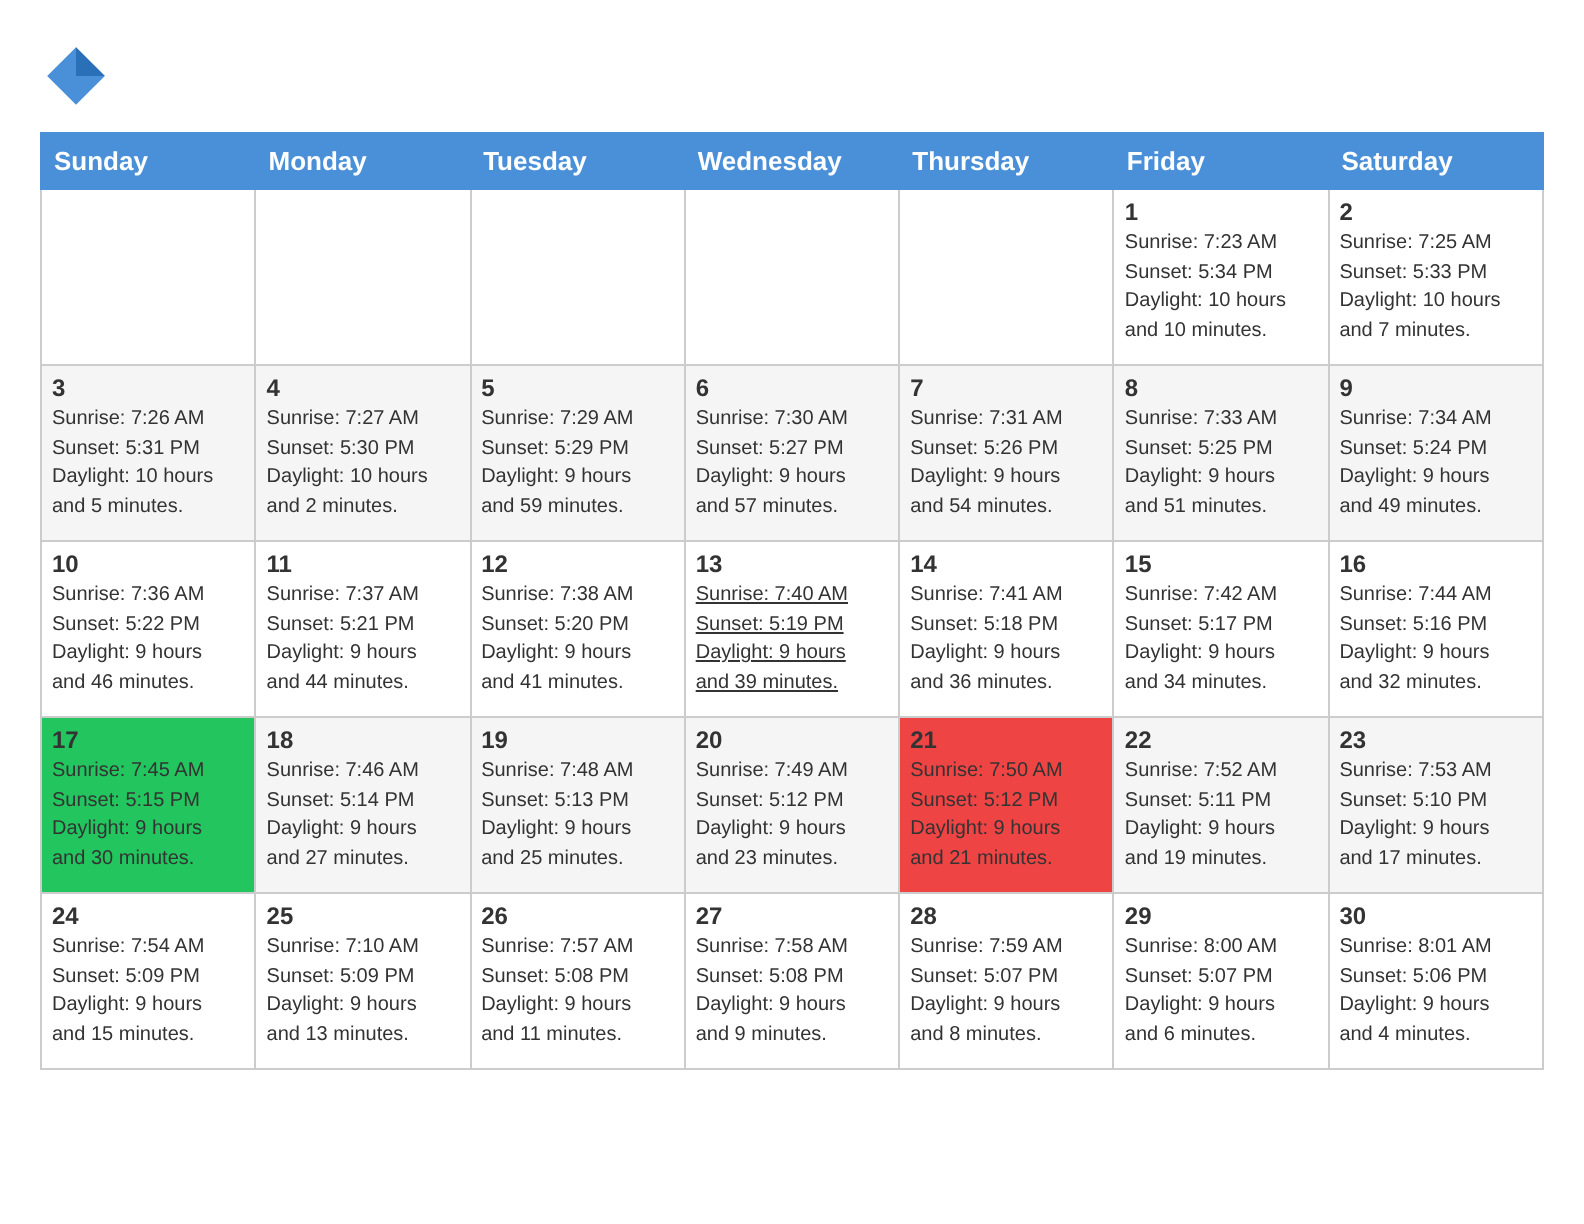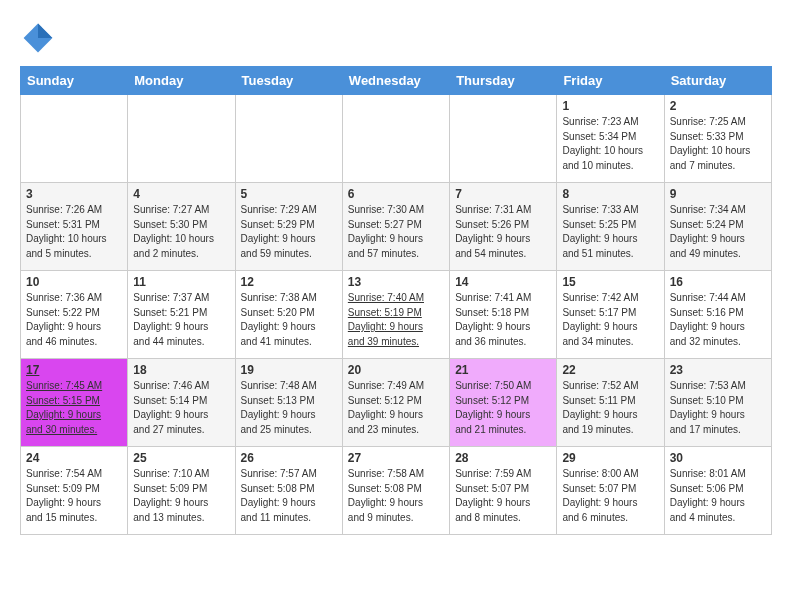--- a/index.html
+++ b/index.html
@@ -241,21 +241,21 @@
         </td>
         <td>
           <div class="day-num">16</div>
           <div class="day-info" style="white-space: pre-line;">Sunrise: 7:44 AM
 Sunset: 5:16 PM
 Daylight: 9 hours
 and 32 minutes.</div>
         </td>
       </tr>
       <tr>
-        <td style="background: #d946ef; text-decoration: underline;">
+        <td style="background: #22c55e;">
           <div class="day-num">17</div>
           <div class="day-info" style="white-space: pre-line;">Sunrise: 7:45 AM
 Sunset: 5:15 PM
 Daylight: 9 hours
 and 30 minutes.</div>
         </td>
         <td style="background: rgb(245, 245, 245);">
           <div class="day-num">18</div>
           <div class="day-info" style="white-space: pre-line;">Sunrise: 7:46 AM
 Sunset: 5:14 PM
@@ -269,21 +269,21 @@
 Daylight: 9 hours
 and 25 minutes.</div>
         </td>
         <td style="background: rgb(245, 245, 245);">
           <div class="day-num">20</div>
           <div class="day-info" style="white-space: pre-line;">Sunrise: 7:49 AM
 Sunset: 5:12 PM
 Daylight: 9 hours
 and 23 minutes.</div>
         </td>
-        <td style="background: #f0abfc;">
+        <td style="background: #ef4444;">
           <div class="day-num">21</div>
           <div class="day-info" style="white-space: pre-line;">Sunrise: 7:50 AM
 Sunset: 5:12 PM
 Daylight: 9 hours
 and 21 minutes.</div>
         </td>
         <td style="background: rgb(245, 245, 245);">
           <div class="day-num">22</div>
           <div class="day-info" style="white-space: pre-line;">Sunrise: 7:52 AM
 Sunset: 5:11 PM

